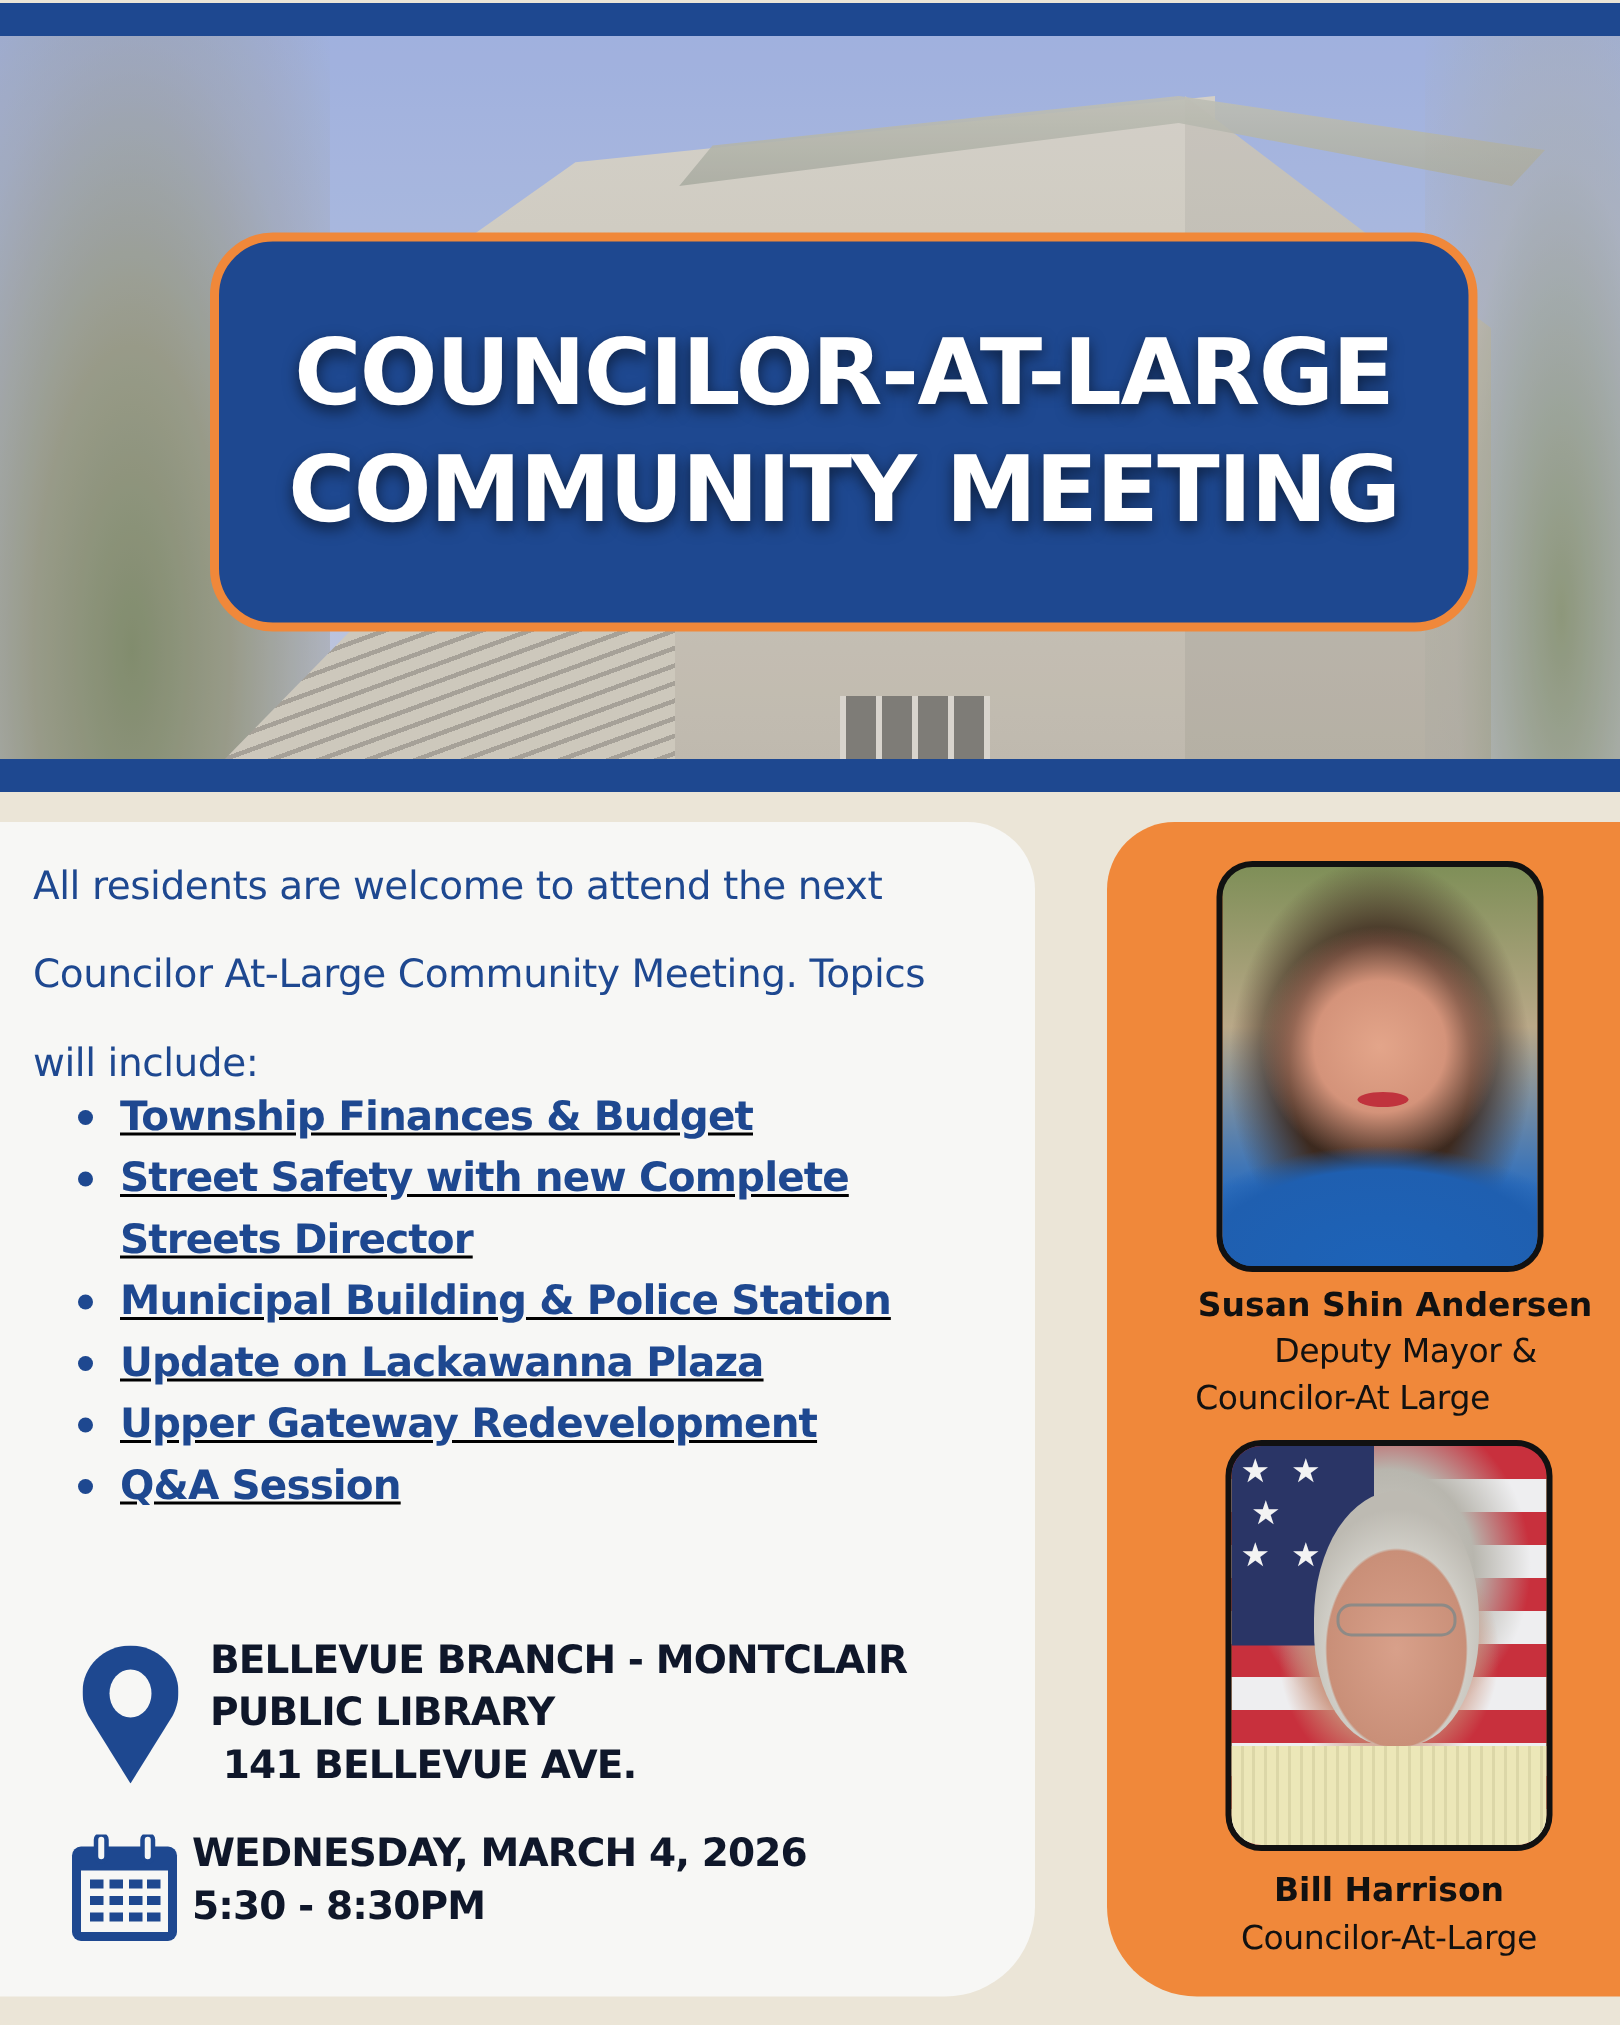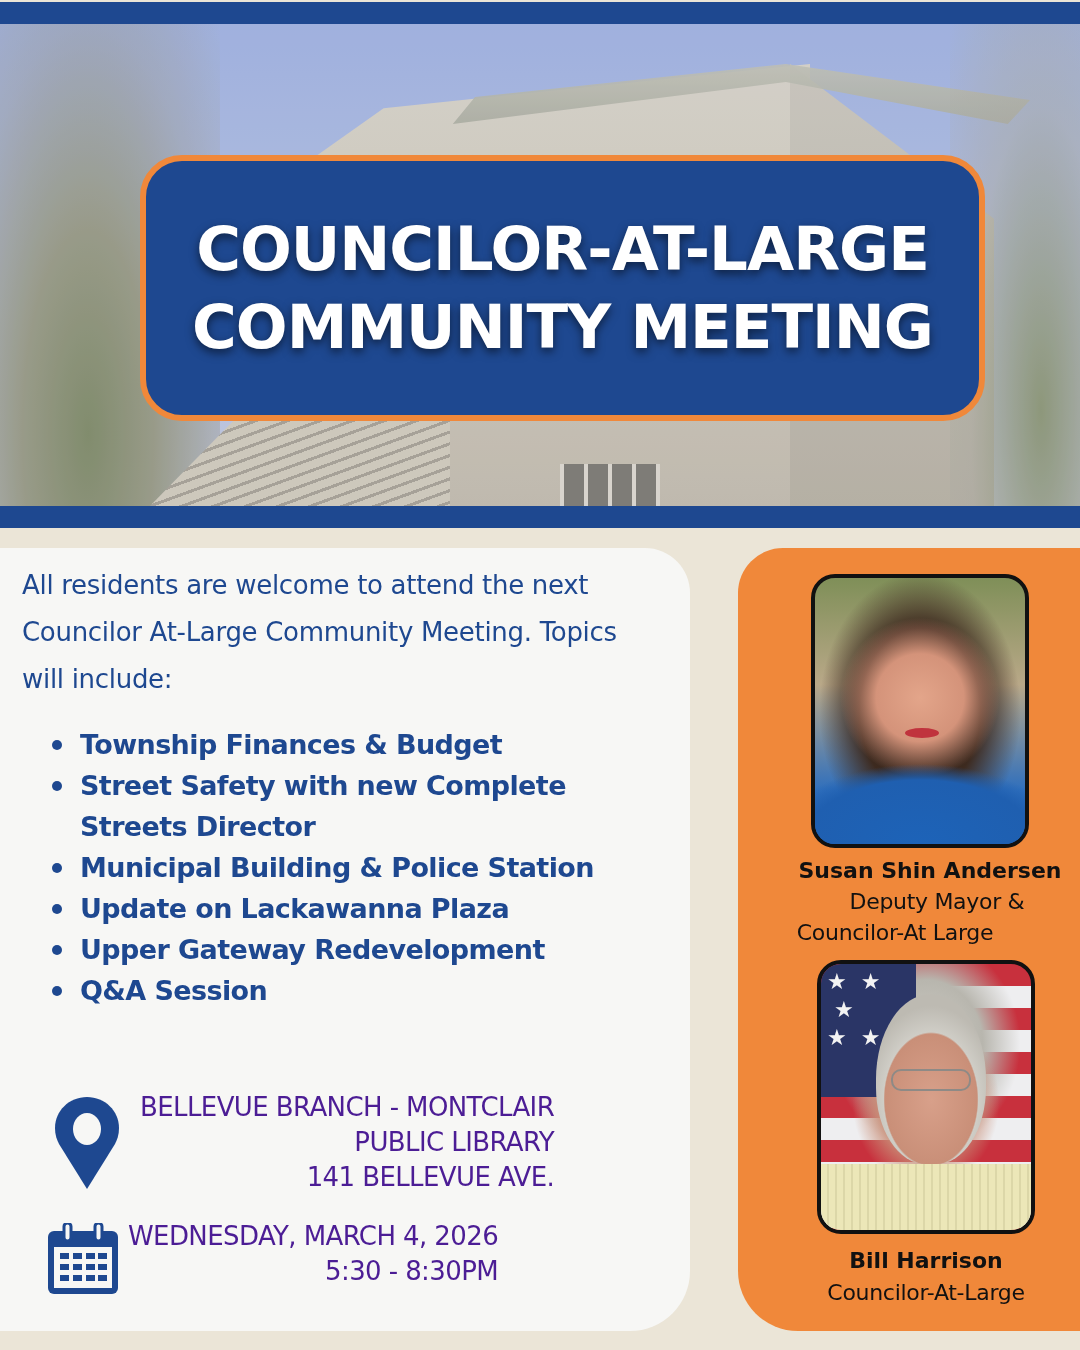--- a/index.html
+++ b/index.html
@@ -71,40 +71,40 @@
 
   
   .info-panel {
     left: 0; top: 548px; width: 690px; height: 783px;
     background: #f7f7f5;
     border-radius: 0 45px 60px 0;
   }
   .intro {
     left: 22px; top: 562px; width: 640px;
     color: #1e4890; font-family: "DejaVu Sans", sans-serif; font-weight: normal;
-    font-size: 26px; line-height: 47px; letter-spacing: -0.3px;
+    font-size: 26px; line-height: 59px; letter-spacing: -0.3px;
   }
   .topics {
-    left: 48px; top: 724px; width: 640px; margin: 0; padding: 0; list-style: none;
+    left: 48px; top: 724px; width: 640px; margin: 0; padding: 0; list-style: none; text-decoration: underline;
   }
   .topic {
     position: relative; padding-left: 32px;
     color: #1e4890; font-family: "DejaVu Sans", sans-serif; font-weight: bold;
     font-size: 27px; line-height: 41px; letter-spacing: -0.6px; white-space: nowrap;
   }
   .topic .bullet {
     position: absolute; left: 4px; top: 16px; width: 10px; height: 10px; border-radius: 50%;
     background: #1e4890;
   }
 
   .location-icon { left: 55px; top: 1097px; width: 64px; height: 92px; }
   .calendar-icon { left: 47px; top: 1223px; width: 72px; height: 72px; }
   .loc-text, .date-text {
-    color: #4c1d95; font-family: "DejaVu Sans", sans-serif; font-weight: normal;
-    font-size: 26px; line-height: 35px; letter-spacing: -0.6px; white-space: pre; text-align: right;
+    color: #0f172a; font-family: "DejaVu Sans", sans-serif; font-weight: bold;
+    font-size: 26px; line-height: 35px; letter-spacing: -0.6px; white-space: pre;
   }
   .loc-text { left: 140px; top: 1090px; }
   .date-text { left: 128px; top: 1219px; }
 
   
   .speakers-panel {
     left: 738px; top: 548px; width: 342px; height: 783px;
     background: #f0883a;
     border-radius: 45px 0 0 60px;
   }

